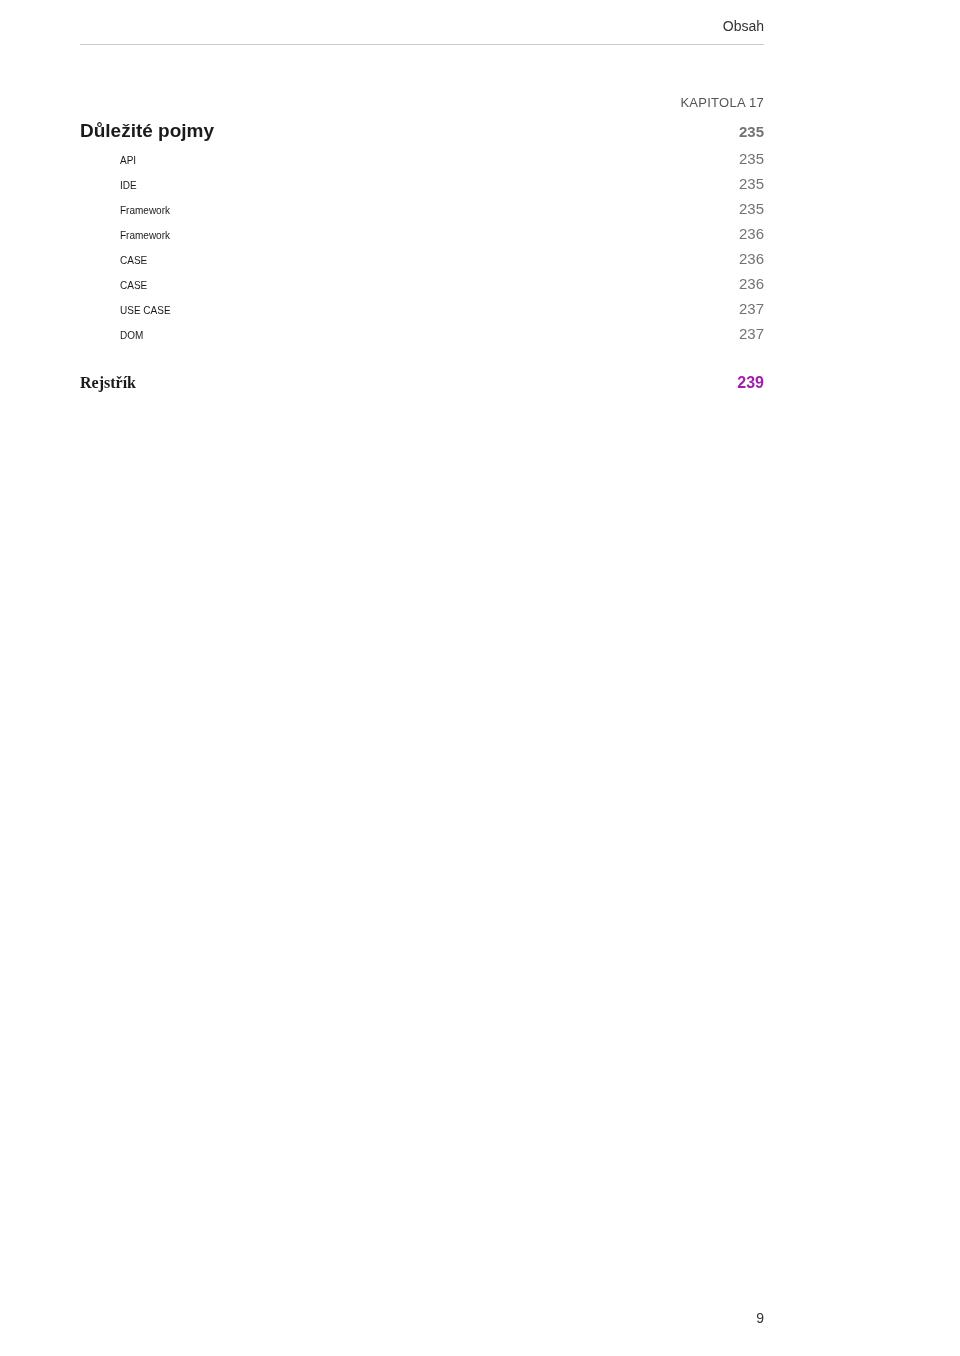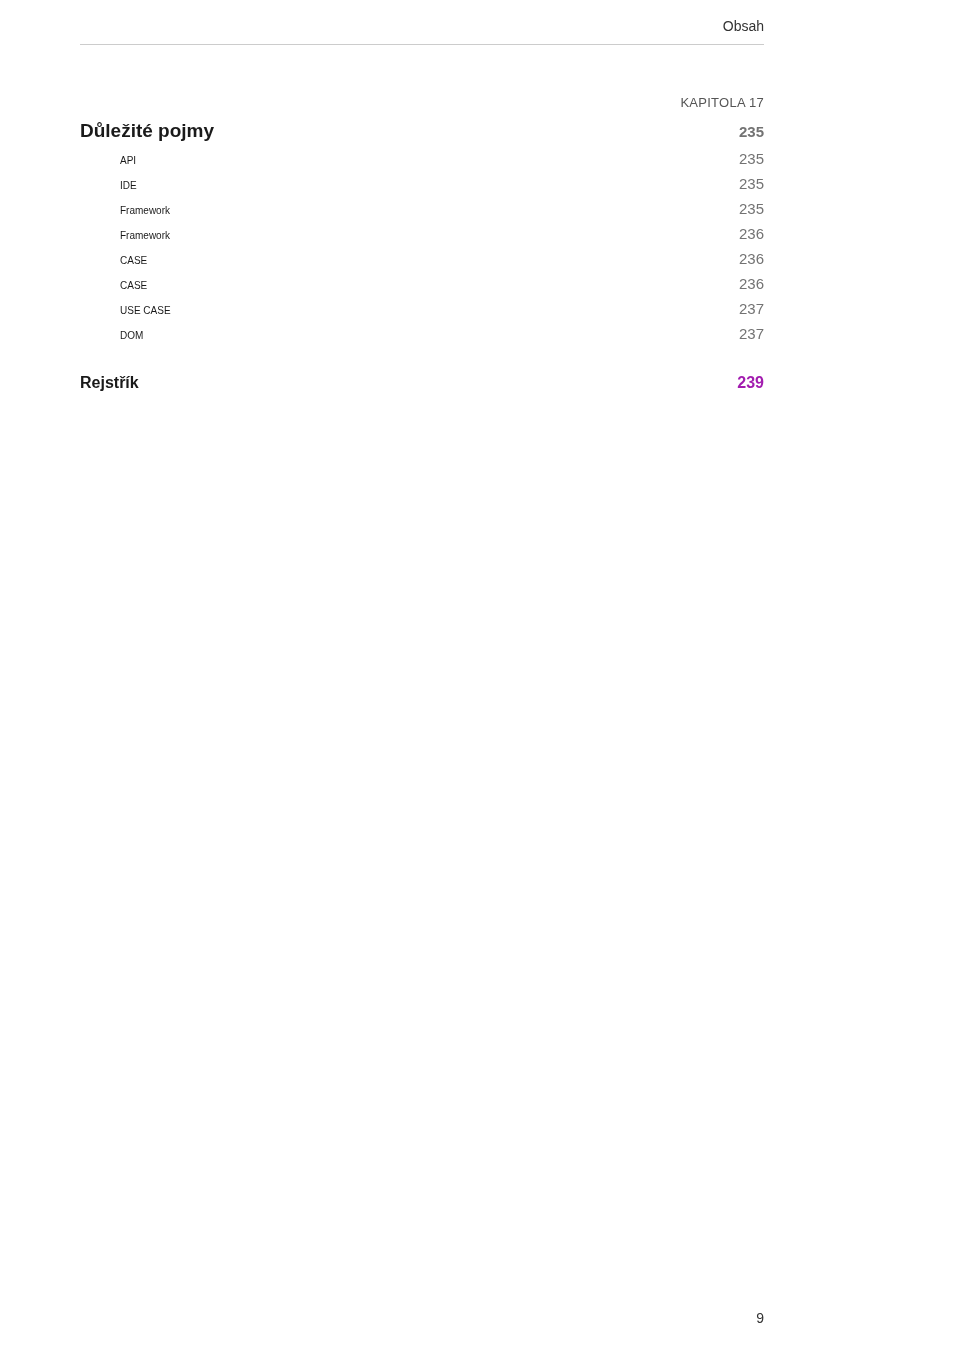--- a/index.html
+++ b/index.html
@@ -94,21 +94,21 @@
 
     .rejstrik-entry {
       display: flex;
       justify-content: space-between;
       align-items: baseline;
       padding: 8px 0 4px 0;
       margin-top: 14px;
     }
 
     .rejstrik-title {
-      font-family: Liberation Sans, sans-serif;
+      font-family: Liberation Serif, serif;
       font-size: 16px;
       font-weight: bold;
       color: #1a1a1a;
     }
 
     .rejstrik-page {
       font-family: Arial, Helvetica, sans-serif;
       font-size: 16px;
       font-weight: bold;
       color: #a21caf;

